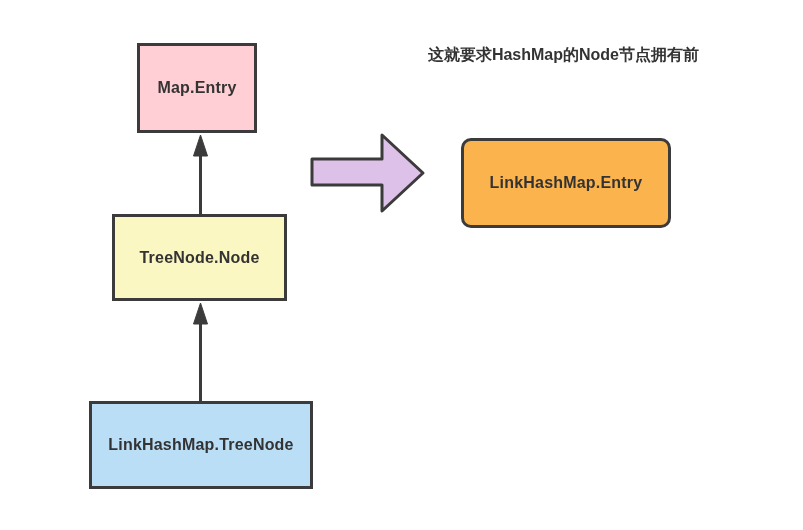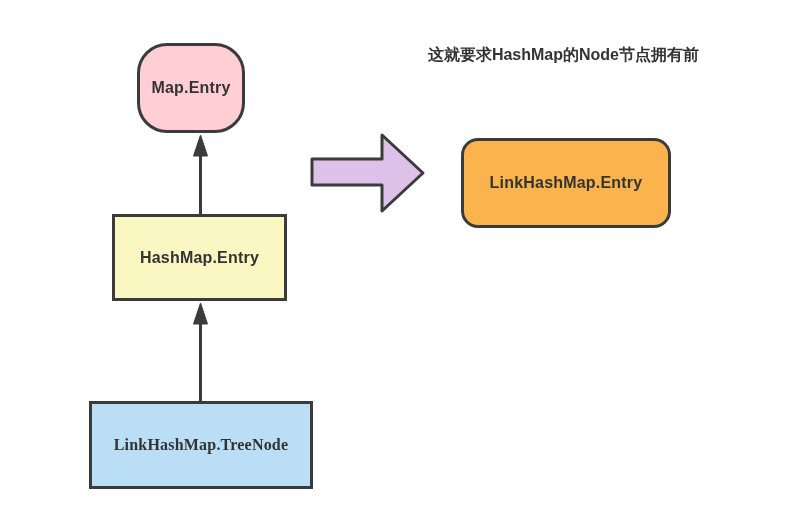--- a/index.html
+++ b/index.html
@@ -24,37 +24,35 @@
     justify-content: center;
     text-align: center;
   }
   .node-label {
     font-size: 16px;
     font-weight: bold;
     color: var(--label-text, #333333);
     letter-spacing: 0.2px;
   }
   .node-map-entry {
-    left: 137px; top: 43px; width: 108px; height: 90px;
+    left: 137px; top: 43px; width: 120px; height: 90px;
     background: var(--node-pink, #ffcfd5);
-    border-radius: 30px;
   }
   .node-hashmap-node {
     left: 112px; top: 214px; width: 175px; height: 87px;
     background: var(--node-yellow, #fbf7c2);
   }
   .node-linkhashmap-treenode {
     left: 89px; top: 401px; width: 224px; height: 88px;
     background: var(--node-blue, #bbdef7);
-    font-family: Liberation Serif, serif;
   }
   .node-linkhashmap-entry {
     left: 461px; top: 138px; width: 210px; height: 90px;
     background: var(--node-orange, #fbb34d);
-    border-radius: 17px;
+    border-radius: 10px;
   }
   .edge-svg {
     position: absolute;
     overflow: visible;
   }
   .edge-1 { left: 188px; top: 134px; }
   .edge-2 { left: 188px; top: 302px; }
   .edge-line {
     stroke: var(--stroke, #3b3b3b);
     stroke-width: 3;
@@ -86,21 +84,21 @@
 </head>
 <body>
 
 <div class="canvas">
 
   <div class="node node-map-entry">
     <span class="node-label">Map.Entry</span>
   </div>
 
   <div class="node node-hashmap-node">
-    <span class="node-label">HashMap.Entry</span>
+    <span class="node-label">TreeNode.Node</span>
   </div>
 
   <div class="node node-linkhashmap-treenode">
     <span class="node-label">LinkHashMap.TreeNode</span>
   </div>
 
   <div class="node node-linkhashmap-entry">
     <span class="node-label">LinkHashMap.Entry</span>
   </div>
 

